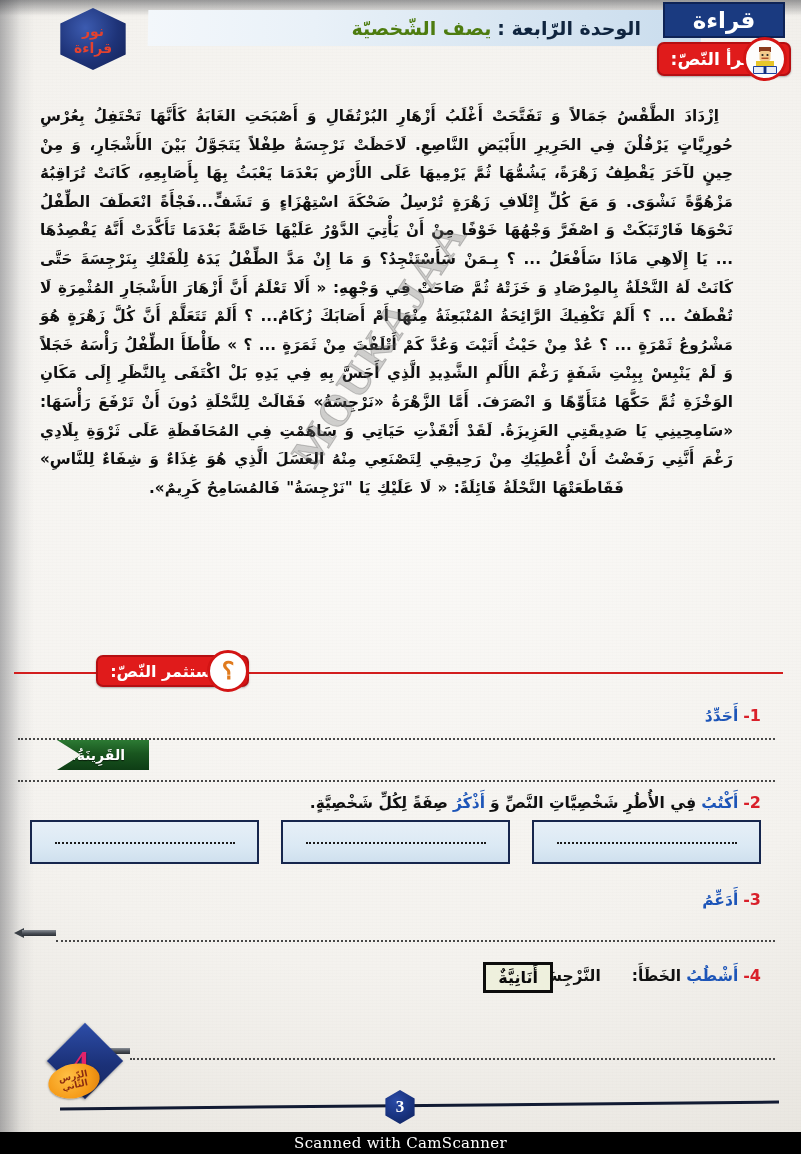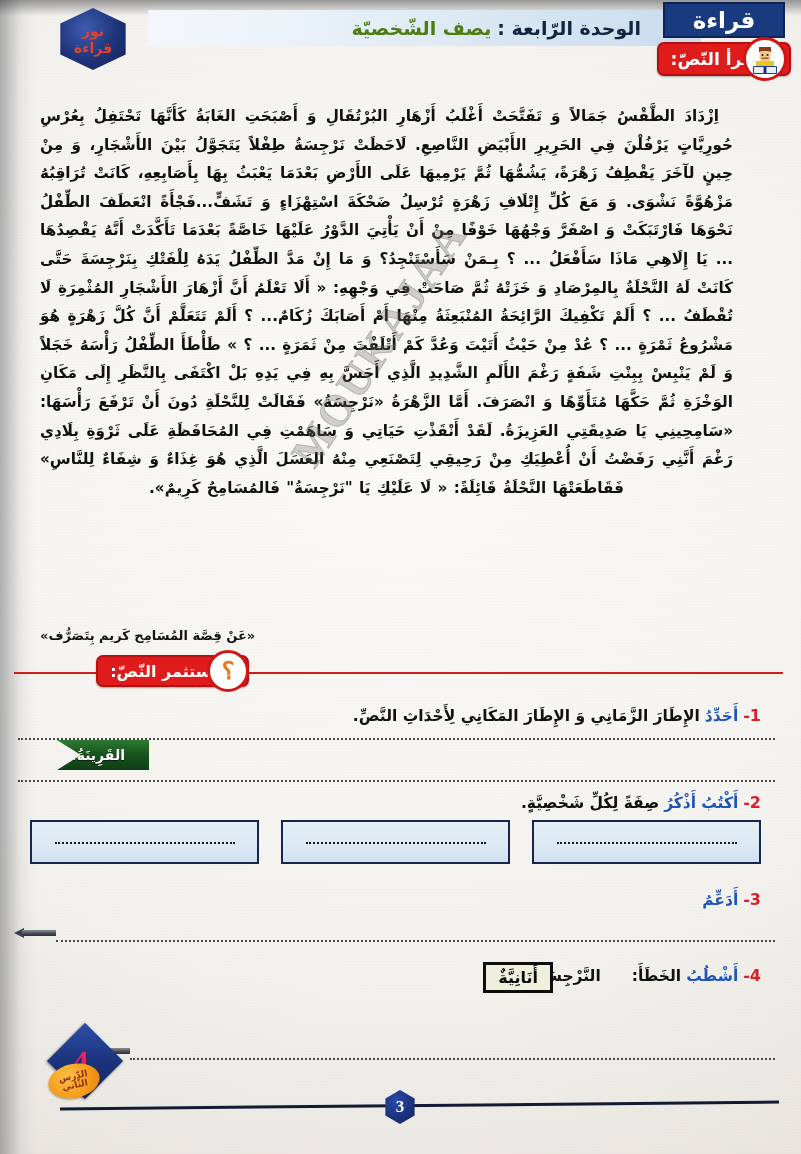--- a/index.html
+++ b/index.html
@@ -505,48 +505,47 @@
       </div>
     </div>
   </div>
 
   <div class="text-body">
     <p><span class="indent"></span><span>اِزْدَادَ الطَّقْسُ جَمَالاً وَ تَفَتَّحَتْ أَغْلَبُ أَزْهَارِ البُرْتُقَالِ وَ أَصْبَحَتِ الغَابَةُ كَأَنَّهَا تَحْتَفِلُ بِعُرْسِ حُورِيَّاتٍ يَرْفُلْنَ فِي الحَرِيرِ الأَبْيَضِ النَّاصِعِ. لَاحَظَتْ نَرْجِسَةُ طِفْلاً يَتَجَوَّلُ بَيْنَ الأَشْجَارِ، وَ مِنْ حِينٍ لآخَرَ يَقْطِفُ زَهْرَةً، يَشُمُّهَا ثُمَّ يَرْمِيهَا عَلَى الأَرْضِ بَعْدَمَا يَعْبَثُ بِهَا بِأَصَابِعِهِ، كَانَتْ تُرَاقِبُهُ مَزْهُوَّةً نَشْوَى. وَ مَعَ كُلِّ إِتْلَافِ زَهْرَةٍ تُرْسِلُ ضَحْكَةَ اسْتِهْزَاءٍ وَ تَشَفٍّ...فَجْأَةً انْعَطَفَ الطِّفْلُ نَحْوَهَا فَارْتَبَكَتْ وَ اصْفَرَّ وَجْهُهَا خَوْفًا مِنْ أَنْ يَأْتِيَ الدَّوْرُ عَلَيْهَا خَاصَّةً بَعْدَمَا تَأَكَّدَتْ أَنَّهُ يَقْصِدُهَا ... يَا إِلَاهِي مَاذَا سَأَفْعَلُ ... ؟ بِـمَنْ سَأَسْتَنْجِدُ؟ وَ مَا إِنْ مَدَّ الطِّفْلُ يَدَهُ لِلْفَتْكِ بِنَرْجِسَةَ حَتَّى كَانَتْ لَهُ النَّحْلَةُ بِالمِرْصَادِ وَ خَزَتْهُ ثُمَّ صَاحَتْ فِي وَجْهِهِ: « أَلَا تَعْلَمُ أَنَّ أَزْهَارَ الأَشْجَارِ المُثْمِرَةِ لَا تُقْطَفُ ... ؟ أَلَمْ تَكْفِيكَ الرَّائِحَةُ المُنْبَعِثَةُ مِنْهَا أَمْ أَصَابَكَ زُكَامٌ... ؟ أَلَمْ تَتَعَلَّمْ أَنَّ كُلَّ زَهْرَةٍ هُوَ مَشْرُوعُ ثَمْرَةٍ ... ؟ عُدْ مِنْ حَيْثُ أَتَيْتَ وَعُدَّ كَمْ أَتْلَفْتَ مِنْ ثَمَرَةٍ ... ؟ » طَأْطَأَ الطِّفْلُ رَأْسَهُ خَجَلاً وَ لَمْ يَنْبِسْ بِبِنْتِ شَفَةٍ رَغْمَ الأَلَمِ الشَّدِيدِ الَّذِي أَحَسَّ بِهِ فِي يَدِهِ بَلْ اكْتَفَى بِالنَّظَرِ إِلَى مَكَانِ الوَخْزَةِ ثُمَّ حَكَّهَا مُتَأَوِّهًا وَ انْصَرَفَ. أَمَّا الزَّهْرَةُ «نَرْجِسَةُ» فَقَالَتْ لِلنَّحْلَةِ دُونَ أَنْ تَرْفَعَ رَأْسَهَا: «سَامِحِينِي يَا صَدِيقَتِي العَزِيزَةُ. لَقَدْ أَنْقَذْتِ حَيَاتِي وَ سَاهَمْتِ فِي المُحَافَظَةِ عَلَى ثَرْوَةِ بِلَادِي رَغْمَ أَنَّنِي رَفَضْتُ أَنْ أُعْطِيَكِ مِنْ رَحِيقِي لِتَصْنَعِي مِنْهُ العَسَلَ الَّذِي هُوَ غِذَاءٌ وَ شِفَاءٌ لِلنَّاسِ» فَقَاطَعَتْهَا النَّحْلَةُ قَائِلَةً: « لَا عَلَيْكِ يَا "نَرْجِسَةُ" فَالمُسَامِحُ كَرِيمٌ».</span></p>
   </div>
 
   <div class="watermark">MOUKAJAA</div>
 
-  <div class="attrib">«عَنْ قِصَّة المُسَامِح كَريم بِتَصَرُّف»</div>
 
   <div class="hr-red"></div>
 
   <div class="exploit-banner">
     <div class="pill">
       <span>أستثمر النّصّ:</span>
     </div>
     <div class="qmark">؟</div>
   </div>
 
   <div class="q" style="top:706px;">
     <div class="q-line">
       <span class="q-num">1-</span>
       <span class="q-verb">أَحَدِّدُ</span>
-      <span class="q-text">الإِطَارَ الزَّمَانِي وَ الإِطَارَ المَكَانِي لِأَحْدَاثِ النَّصِّ.</span>
     </div>
   </div>
   <div class="dots" style="right:26px; left:18px; top:726px;"></div>
   <div class="dots" style="right:26px; left:18px; top:768px;"></div>
   <div class="clue-ribbon" style="right:652px; top:740px;">
     <span>القَرِينَةُ:</span>
   </div>
 
   <div class="q" style="top:793px;">
     <div class="q-line">
       <span class="q-num">2-</span>
       <span class="q-verb">أَكْتُبُ</span>
+      <span class="q-text">فِي الأُطُرِ شَخْصِيَّاتِ النَّصِّ وَ</span>
       <span class="q-verb">أَذْكُرُ</span>
       <span class="q-text">صِفَةً لِكُلِّ شَخْصِيَّةٍ.</span>
     </div>
   </div>
 
   <div class="ans-row" style="top:820px;">
     <div class="ans-box">
       <div class="dotline"></div>
     </div>
     <div class="ans-box">
@@ -595,13 +594,16 @@
       <span>الدّرس</span>
       <span>الثّاني</span>
     </div>
   </div>
 
   <div class="bottom-rule"></div>
   <div class="page-hex">
     <span>3</span>
   </div>
 
+  <div class="scan-footer">
+    <span>Scanned with CamScanner</span>
+  </div>
 </div>
 
 </body></html>

